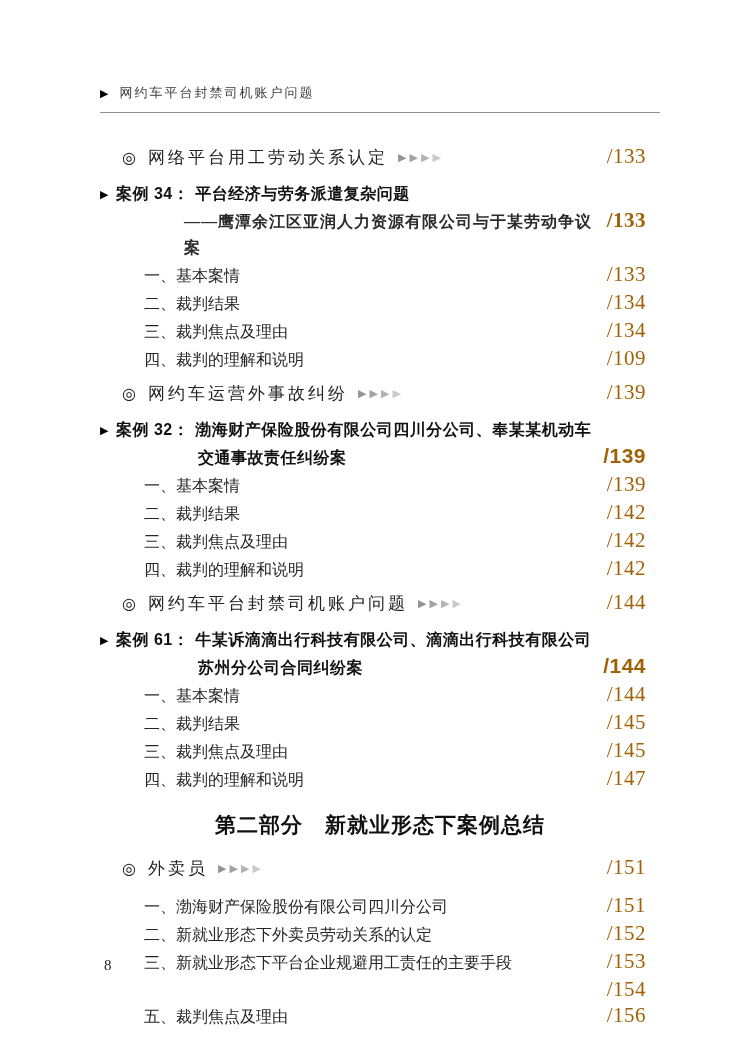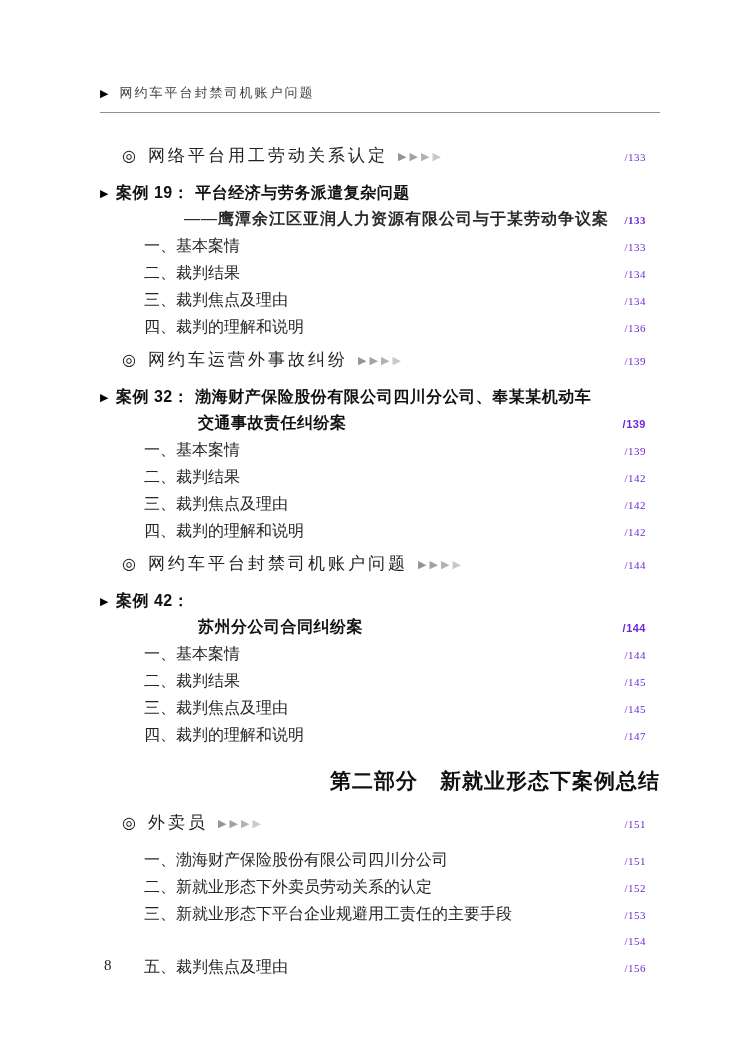--- a/index.html
+++ b/index.html
@@ -14,21 +14,21 @@
     padding-bottom:10px;border-bottom:1px solid #8f8f8f;
     font-size:13px;letter-spacing:2px;color:#3d3d3d;
   }
   .hmark{font-size:11px;color:#000;letter-spacing:0;line-height:1;}
   .toc{padding-top:24px;}
   .row{
     display:flex;align-items:baseline;line-height:26px;font-size:16px;
     padding-right:14px;box-sizing:border-box;
   }
   .pg{
-    margin-left:auto;font-size:11px;letter-spacing:0.5px;color:#6d28d9;
+    margin-left:auto;font-size:21px;letter-spacing:0.5px;color:#a16207;
     padding-left:10px;white-space:nowrap;
   }
   .section{
     line-height:28px;margin:5px 0 9px;font-size:17px;letter-spacing:3px;
     padding-left:22px;color:#232323;
   }
   .bullseye{font-size:16px;margin-right:12px;letter-spacing:0;}
   .arrows{margin-left:10px;display:inline-flex;gap:3px;align-self:center;letter-spacing:0;}
   .arrows i{font-style:normal;font-size:11px;line-height:1;}
   .caseline{
@@ -37,21 +37,21 @@
   }
   .cmark{font-size:11px;margin-right:7px;align-self:center;color:#000;font-weight:normal;}
   .cno{margin-right:6px;white-space:nowrap;}
   .cont{padding-left:98px;}
   .kai{
     font-family:"Liberation Serif","DejaVu Serif",serif;font-weight:bold;
     padding-left:84px;letter-spacing:1px;color:#2a2a2a;font-size:16px;
   }
   .item{padding-left:44px;}
   .part-heading{
-    text-align:right;font-family:"Liberation Sans","DejaVu Sans",sans-serif;
+    text-align:center;font-family:"Liberation Sans","DejaVu Sans",sans-serif;
     font-weight:bold;font-size:21px;letter-spacing:1px;color:#101010;
     margin:16px 0 12px;line-height:32px;
   }
   .folio{position:absolute;left:104px;top:956px;font-size:15px;color:#222;line-height:18px;}
 </style>
 </head>
 <body>
 
 <div class="page">
   <div class="content">
@@ -70,42 +70,42 @@
             <i style="color: rgb(148, 148, 148);">▶</i>
             <i style="color: rgb(162, 162, 162);">▶</i>
             <i style="color: rgb(178, 178, 178);">▶</i>
             <i style="color: rgb(202, 202, 202);">▶</i>
           </span>
         <span class="pg">/133</span>
       </div>
 
       <div class="row caseline">
         <span class="cmark">▶</span>
-        <span class="cno">案例 19：</span>
+        <span class="cno">案例 34：</span>
         <span>平台经济与劳务派遣复杂问题</span>
       </div>
       <div class="row kai">
         <span>——鹰潭余江区亚润人力资源有限公司与于某劳动争议案</span>
         <span class="pg">/133</span>
       </div>
       <div class="row item">
         <span>一、基本案情</span>
         <span class="pg">/133</span>
       </div>
       <div class="row item">
         <span>二、裁判结果</span>
         <span class="pg">/134</span>
       </div>
       <div class="row item">
         <span>三、裁判焦点及理由</span>
         <span class="pg">/134</span>
       </div>
       <div class="row item">
         <span>四、裁判的理解和说明</span>
-        <span class="pg">/136</span>
+        <span class="pg">/109</span>
       </div>
 
       <div class="row section">
         <span class="bullseye">◎</span>
         <span>网约车运营外事故纠纷</span>
         <span class="arrows">
             <i style="color: rgb(148, 148, 148);">▶</i>
             <i style="color: rgb(162, 162, 162);">▶</i>
             <i style="color: rgb(178, 178, 178);">▶</i>
             <i style="color: rgb(202, 202, 202);">▶</i>
@@ -146,21 +146,22 @@
             <i style="color: rgb(148, 148, 148);">▶</i>
             <i style="color: rgb(162, 162, 162);">▶</i>
             <i style="color: rgb(178, 178, 178);">▶</i>
             <i style="color: rgb(202, 202, 202);">▶</i>
           </span>
         <span class="pg">/144</span>
       </div>
 
       <div class="row caseline">
         <span class="cmark">▶</span>
-        <span class="cno">案例 42：</span>
+        <span class="cno">案例 61：</span>
+        <span>牛某诉滴滴出行科技有限公司、滴滴出行科技有限公司</span>
       </div>
       <div class="row caseline cont">
         <span>苏州分公司合同纠纷案</span>
         <span class="pg">/144</span>
       </div>
       <div class="row item">
         <span>一、基本案情</span>
         <span class="pg">/144</span>
       </div>
       <div class="row item">

